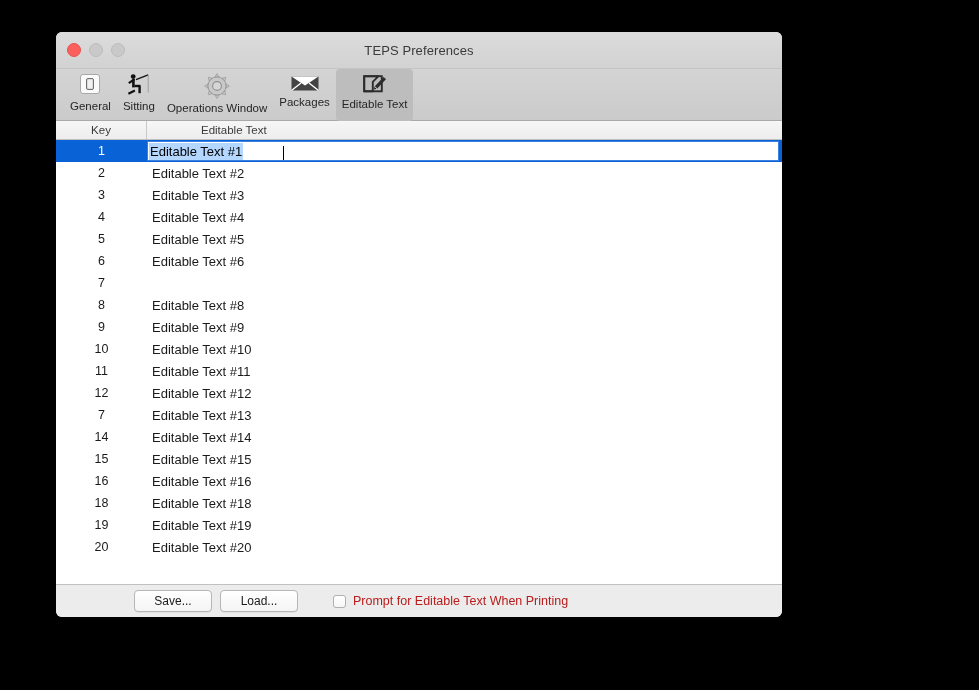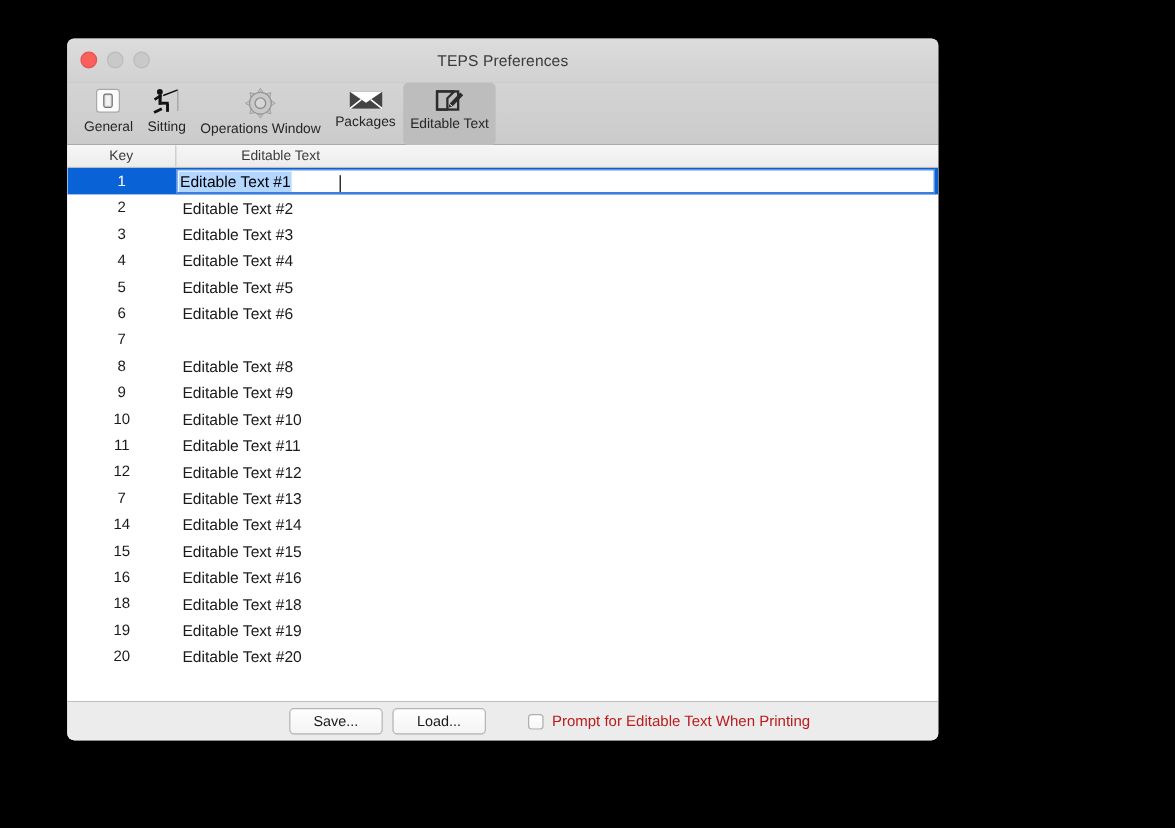--- a/index.html
+++ b/index.html
@@ -199,21 +199,20 @@
   
   #bottombar {
     flex: 0 0 33px;
     height: 33px;
     background: #ececec;
     border-top: 1px solid #c0c0c0;
     display: flex;
     align-items: center;
     padding-left: 78px;
     box-sizing: border-box;
-    justify-content: center;
   }
   .push-btn {
     height: 20px;
     min-width: 56px;
     padding: 0 10px;
     margin-right: 8px;
     background: linear-gradient(#ffffff, #f4f4f4);
     border: 1px solid #b6b6b6;
     border-radius: 4px;
     font-size: 12px;

